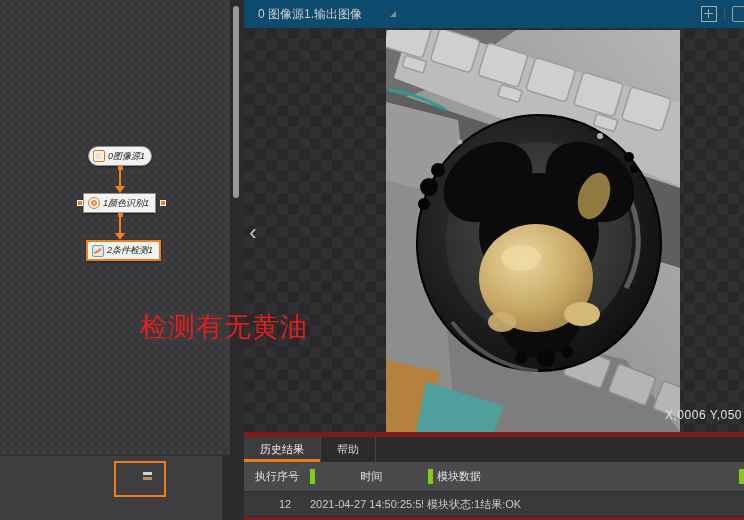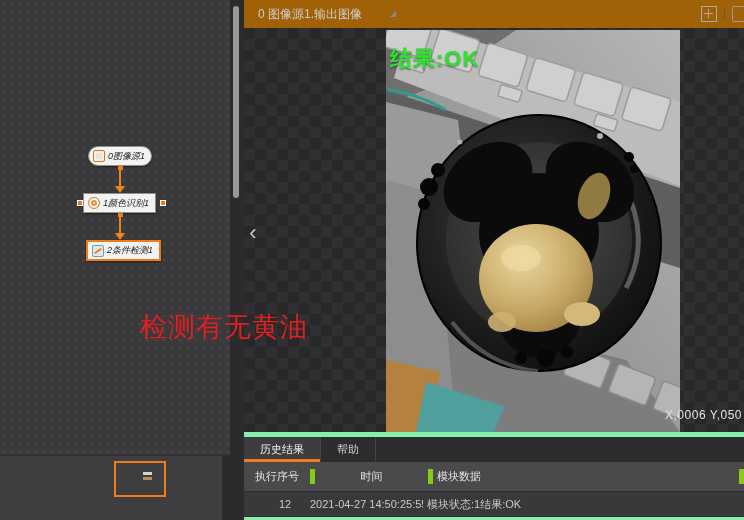--- a/index.html
+++ b/index.html
@@ -34,21 +34,21 @@
   .watermark{position:absolute;left:104px;top:310px;width:240px;z-index:40;
     color:#e41e1e;font-family:"Liberation Serif","DejaVu Serif",serif;
     font-size:27px;line-height:34px;text-align:center;letter-spacing:1px;pointer-events:none;}
 
   
   .gutter{position:absolute;left:230px;top:0;width:14px;height:520px;background:#2b2b2d;}
   .scroll-thumb{position:absolute;left:3px;top:6px;width:6px;height:192px;background:#98989a;border-radius:3px;}
 
   
   .right{position:absolute;left:244px;top:0;width:500px;height:520px;}
-  .view-tabbar{position:absolute;left:0;top:0;width:500px;height:28px;background:#a16207;
+  .view-tabbar{position:absolute;left:0;top:0;width:500px;height:28px;background:#0c4a6e;
     border-bottom:3px solid #4d7c0f;display:flex;align-items:center;}
   .view-title{margin-left:14px;font-size:12px;color:#cdcdcd;white-space:nowrap;}
   .title-mark{margin-left:28px;width:0;height:0;border-left:6px solid transparent;border-bottom:6px solid #8a8a8c;}
   .tab-icons{position:absolute;right:14px;top:6px;display:flex;align-items:center;gap:7px;}
   .fit-ico{width:14px;height:14px;border:1px solid #a9a9ab;position:relative;}
   .fit-ico::before{content:"";position:absolute;left:6px;top:2px;width:1px;height:9px;background:#a9a9ab;}
   .fit-ico::after{content:"";position:absolute;left:2px;top:6px;width:9px;height:1px;background:#a9a9ab;}
   .ico-sep{width:1px;height:12px;background:#57575a;}
   .clip-ico{width:14px;height:14px;border:1px solid #9b9b9d;border-radius:2px;margin-right:-18px;}
 
@@ -60,21 +60,21 @@
     background-size:22px 22px;background-position:0 0,11px 11px;overflow:hidden;}
   .collapse{position:absolute;left:0px;top:188px;width:18px;height:34px;color:#c9c9c9;
     font-size:22px;line-height:34px;text-align:center;cursor:pointer;}
   .photo{position:absolute;left:142px;top:2px;width:294px;height:402px;}
   .result-overlay{position:absolute;left:146px;top:16px;font-size:22px;font-weight:bold;
     color:#2ae62a;text-shadow:0 1px 2px rgba(0,0,0,.5);letter-spacing:1px;}
   .coords{position:absolute;right:2px;bottom:10px;font-size:12px;color:#e2e2e2;
     letter-spacing:.5px;white-space:nowrap;}
 
   
-  .history{position:absolute;left:0;top:432px;width:500px;height:88px;background:#86efac;}
+  .history{position:absolute;left:0;top:432px;width:500px;height:88px;background:#7f1d1d;}
   .h-tabbar{position:absolute;left:0;top:5px;width:500px;height:25px;display:flex;background:#2c2c2e;}
   .h-tab{height:25px;line-height:25px;padding:0 16px;font-size:11px;color:#cfcfcf;
     border-right:1px solid #454547;cursor:pointer;}
   .h-tab.active{background:#3d3d40;color:#eee;box-shadow:inset 0 -3px 0 #ee7c1c;}
   .h-table{position:absolute;left:0;top:30px;width:500px;}
   .h-head{display:flex;height:29px;background:#4a4a4d;align-items:center;border-bottom:1px solid #2a2a2c;}
   .h-head .cell{font-size:11px;color:#e3e3e3;text-align:center;border-right:5px solid #84cc16;}
   .h-row{display:flex;height:24px;background:#39393b;align-items:center;border-bottom:1px solid #2d2d2f;}
   .h-row .cell{font-size:11px;color:#c9c9c9;white-space:nowrap;overflow:hidden;}
   .c-no{width:66px;flex:0 0 auto;}
@@ -211,21 +211,20 @@
             <circle cx="160" cy="328" r="9"></circle>
             <circle cx="181" cy="322" r="6"></circle>
           <circle cx="243" cy="127" r="5"></circle>
             <circle cx="248" cy="139" r="4"></circle>
         </g>
         <circle cx="214" cy="106" r="3" fill="#d4d4d4" opacity="0.8"></circle>
         <circle cx="74" cy="112" r="2.5" fill="#bdbdbd" opacity="0.8"></circle>
       </svg>
 
       <div class="collapse">‹</div>
-      <div class="result-overlay">结果:OK</div>
       <div class="coords">X,0006 Y,050</div>
     </div>
 
     <div class="history">
       <div class="h-tabbar">
         <div class="h-tab active">历史结果</div>
         <div class="h-tab">帮助</div>
       </div>
       <div class="h-table">
         <div class="h-head">

